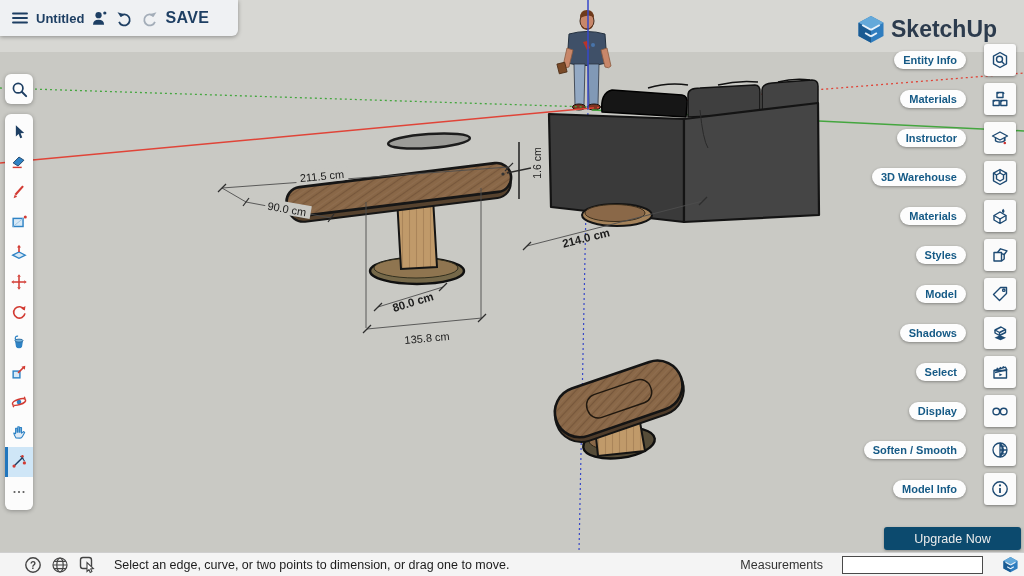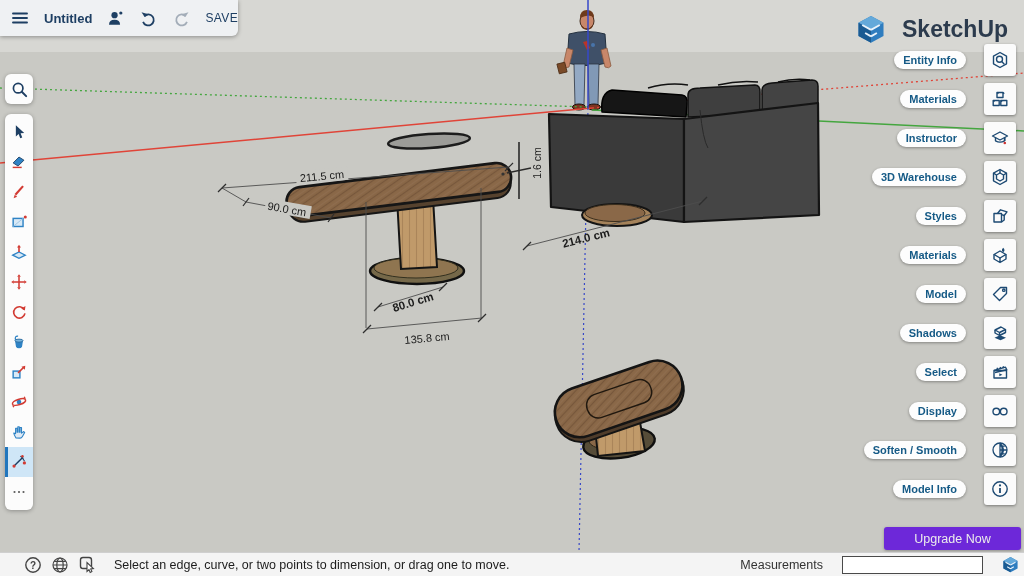--- a/index.html
+++ b/index.html
@@ -4,27 +4,27 @@
 <style>
   html,body{margin:0;padding:0}
   body{width:1024px;height:576px;overflow:hidden;position:relative;
        font-family:"Liberation Sans",sans-serif;background:#c9c9c4}
   #stage{position:absolute;inset:0;width:1024px;height:576px}
   svg{display:block}
 
   
   .topbar{position:absolute;left:0;top:0;width:238px;height:36px;background:#eff1f3;
           border-radius:0 0 6px 0;box-shadow:0 1px 4px rgba(0,0,0,.35);
-          display:flex;align-items:center;gap:14px;padding:0 10px;box-sizing:border-box;z-index:7}
+          display:flex;align-items:center;gap:6px;padding:0 10px;box-sizing:border-box;z-index:7}
   .tb-btn{background:none;border:none;padding:0;display:flex;align-items:center;cursor:pointer}
   .tb-title{font-size:13px;font-weight:bold;color:#1e3f63}
-  .tb-save{font-size:12px;font-weight:normal;color:#1e3f63;letter-spacing:.4px}
+  .tb-save{font-size:16px;font-weight:bold;color:#1e3f63;letter-spacing:.4px}
 
   
-  .logo{position:absolute;top:14px;left:856px;display:flex;align-items:center;gap:16px;z-index:4}
+  .logo{position:absolute;top:14px;left:856px;display:flex;align-items:center;gap:5px;z-index:4}
   .logo-text{font-size:23px;font-weight:600;color:#2c3b4d}
 
   
   .ltb{position:absolute;left:5px;background:#fcfcfc;border-radius:6px;
        box-shadow:0 1px 4px rgba(0,0,0,.3);display:flex;flex-direction:column;
        align-items:center;z-index:6}
   #ltb-search{top:74px;width:28px;height:30px;justify-content:center}
   #ltb-main{top:114px;width:28px;padding:3px 0}
   .tool{width:28px;height:30px;display:flex;align-items:center;justify-content:center;
         position:relative;box-sizing:border-box}
@@ -34,21 +34,21 @@
   
   .rp{position:absolute;top:44px;right:8px;display:flex;flex-direction:column;gap:7px;
       align-items:flex-end;z-index:6}
   .rp-row{display:flex;align-items:center;gap:18px;height:32px}
   .pill{background:#fdfdfd;border-radius:10px;padding:3px 9px;font-size:11px;font-weight:bold;
         color:#155a86;box-shadow:0 1px 3px rgba(0,0,0,.35);white-space:nowrap}
   .rp-btn{width:32px;height:32px;background:#fbfbfb;border:none;border-radius:3px;
           box-shadow:0 1px 3px rgba(0,0,0,.4);display:flex;align-items:center;
           justify-content:center;padding:0;cursor:pointer}
 
-  .upgrade{position:absolute;left:884px;top:527px;width:137px;height:23px;background:#6d28d9;
+  .upgrade{position:absolute;left:884px;top:527px;width:137px;height:23px;background:#0c4a6e;
            color:#ececec;font-size:12.5px;border:none;border-radius:3px;z-index:6;
            font-family:inherit;cursor:pointer;box-shadow:0 1px 3px rgba(0,0,0,.3)}
 
   
   .statusbar{position:absolute;left:0;bottom:0;width:1024px;height:24px;background:#f4f4f4;
              border-top:1px solid #cfcfcf;display:flex;align-items:center;z-index:8;
              box-sizing:border-box;padding-left:24px}
   .sb-icons{display:flex;align-items:center;gap:9px}
   .sb-hint{font-size:12.5px;color:#1c1c1c;margin-left:17px}
   .sb-right{margin-left:auto;display:flex;align-items:center;gap:19px;padding-right:5px}
@@ -356,37 +356,37 @@
     <button class="rp-btn">
       <svg width="20" height="20" viewBox="0 0 20 20" fill="none" stroke="#1d4a73" stroke-width="1.4" stroke-linejoin="round">
         <path d="M10 2.5 L16.5 6.2 V13.8 L10 17.5 L3.5 13.8 V6.2 Z"></path>
         <path d="M10 6 L13.5 8 V12 L10 14 L6.5 12 V8 Z"></path>
         <path d="M10 6 V2.5 M13.5 8 L16.5 6.2 M6.5 8 L3.5 6.2"></path>
       </svg>
     </button>
   </div>
 
   <div class="rp-row">
+    <span class="pill">Materials</span>
+    <button class="rp-btn">
+      <svg width="20" height="20" viewBox="0 0 20 20" fill="none" stroke="#1d4a73" stroke-width="1.4" stroke-linejoin="round">
+        <path d="M4 9.5 L10 6 L16 9.5 L10 13 Z"></path>
+        <path d="M4 9.5 V14 L10 17.5 V13 M16 9.5 V14 L10 17.5"></path>
+        <path d="M13.2 2.8 q2.6 2.8 0 4.4 q-2.6 -1.6 0 -4.4 Z" fill="#1d4a73" stroke="none"></path>
+      </svg>
+    </button>
+  </div>
+
+  <div class="rp-row">
     <span class="pill">Styles</span>
     <button class="rp-btn">
       <svg width="20" height="20" viewBox="0 0 20 20" fill="none" stroke="#1d4a73" stroke-width="1.4" stroke-linejoin="round">
         <path d="M4 7.5 h7.5 v8.5 H4 Z"></path>
         <path d="M7.5 7.5 L10.5 3.8 L17 5.8 L14.2 9.5 L11.5 8.7"></path>
         <path d="M14.2 9.5 V14 L11.5 16"></path>
-      </svg>
-    </button>
-  </div>
-
-  <div class="rp-row">
-    <span class="pill">Materials</span>
-    <button class="rp-btn">
-      <svg width="20" height="20" viewBox="0 0 20 20" fill="none" stroke="#1d4a73" stroke-width="1.4" stroke-linejoin="round">
-        <path d="M4 9.5 L10 6 L16 9.5 L10 13 Z"></path>
-        <path d="M4 9.5 V14 L10 17.5 V13 M16 9.5 V14 L10 17.5"></path>
-        <path d="M13.2 2.8 q2.6 2.8 0 4.4 q-2.6 -1.6 0 -4.4 Z" fill="#1d4a73" stroke="none"></path>
       </svg>
     </button>
   </div>
 
   <div class="rp-row">
     <span class="pill">Model</span>
     <button class="rp-btn">
       <svg width="20" height="20" viewBox="0 0 20 20" fill="none" stroke="#1d4a73" stroke-width="1.4" stroke-linejoin="round">
         <path d="M3.5 10.5 L10.5 3.5 H16.5 V9.5 L9.5 16.5 Z"></path>
         <circle cx="13.8" cy="6.2" r="1.2"></circle>

